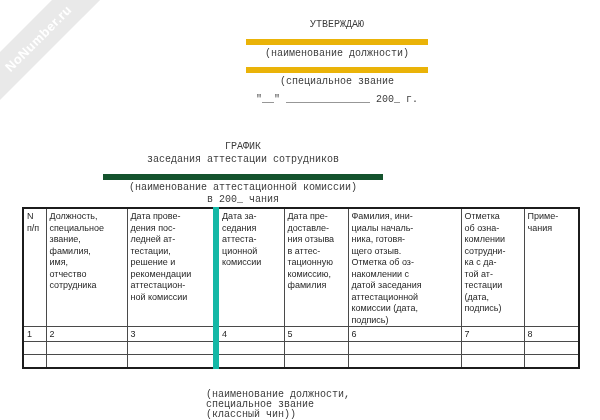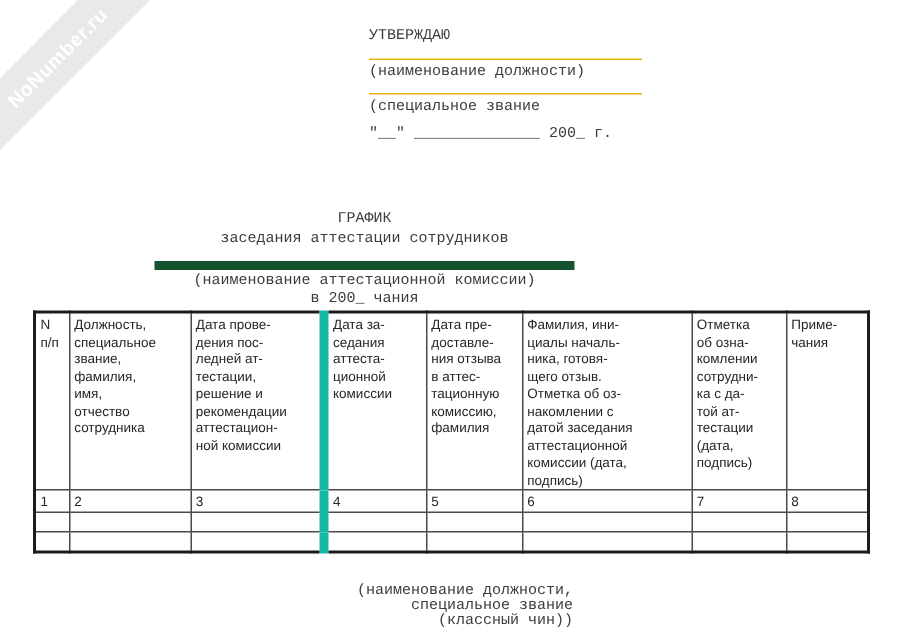--- a/index.html
+++ b/index.html
@@ -33,25 +33,25 @@
   }
 
   
   .approval {
     position: absolute;
     left: 246px;
     top: 20px;
     width: 182px;
     font-size: 10px;
     line-height: 10px;
-    text-align: left;
+    text-align: center;
   }
   .approve-label { margin-bottom: 9px; }
   .caption {
-    border-top: 1px solid #eab308;
+    border-top: 6px solid #eab308;
     padding-top: 4px;
     margin-bottom: 8px;
     line-height: 9.5px;
     white-space: pre-line;
   }
   .date-line { margin-top: 9px; white-space: pre; }
 
   
   .title-block {
     position: absolute;
@@ -108,24 +108,24 @@
   }
   .sig-line {
     display: inline-block;
     width: 153px;
     height: 9px;
     border-bottom: 1px solid #9a9a9a;
     margin-left: 7px;
   }
   .footer-captions {
     position: absolute;
-    left: 222px;
+    left: 206px;
     top: 390px;
     width: 160px;
-    text-align: right;
+    text-align: left;
     font-size: 10px;
     line-height: 10px;
     white-space: pre-line;
   }
 </style>
 </head>
 <body>
 
 <div class="page">
 

